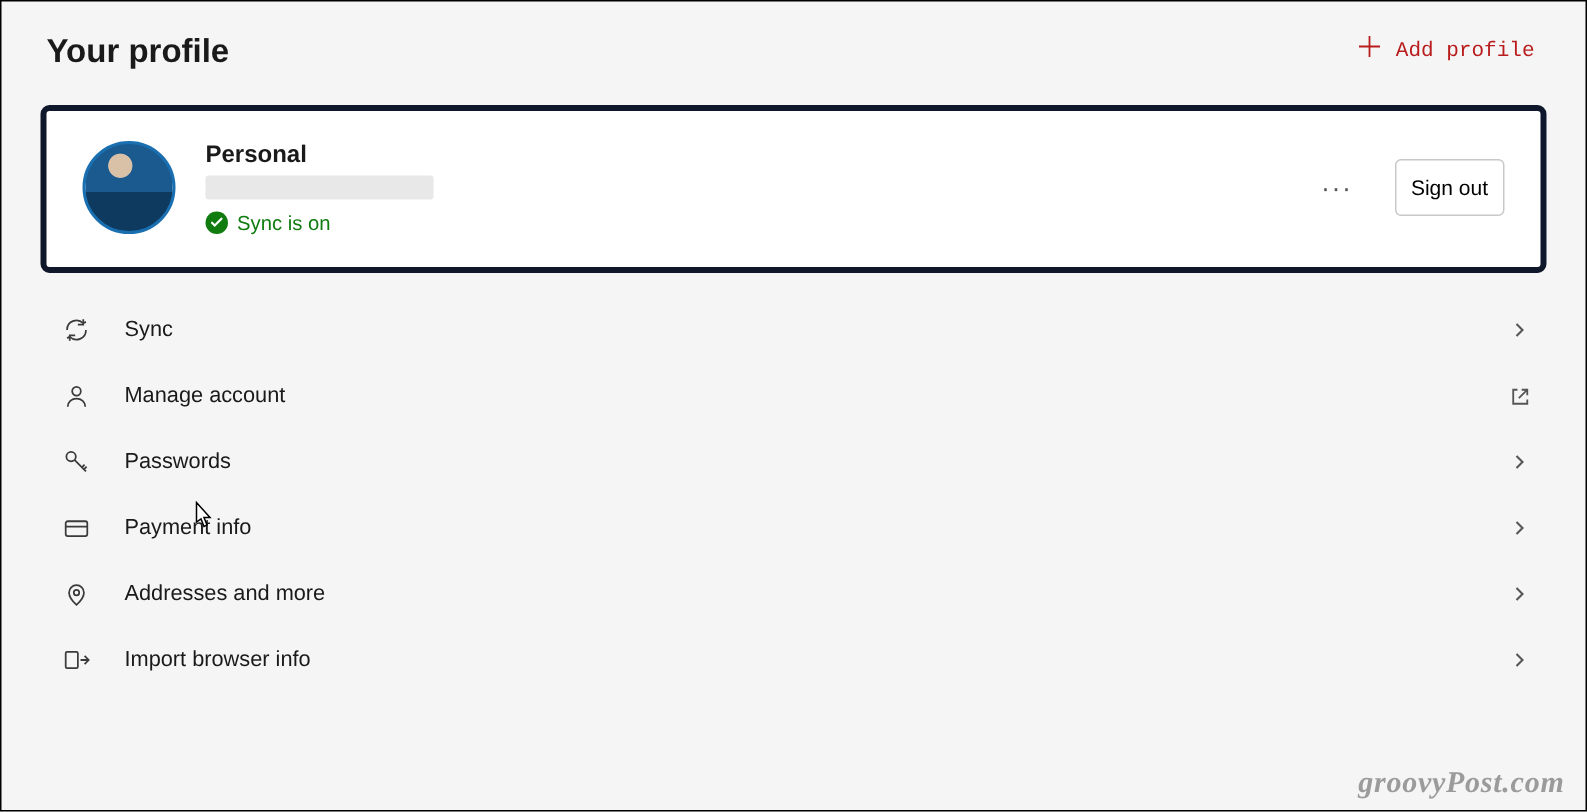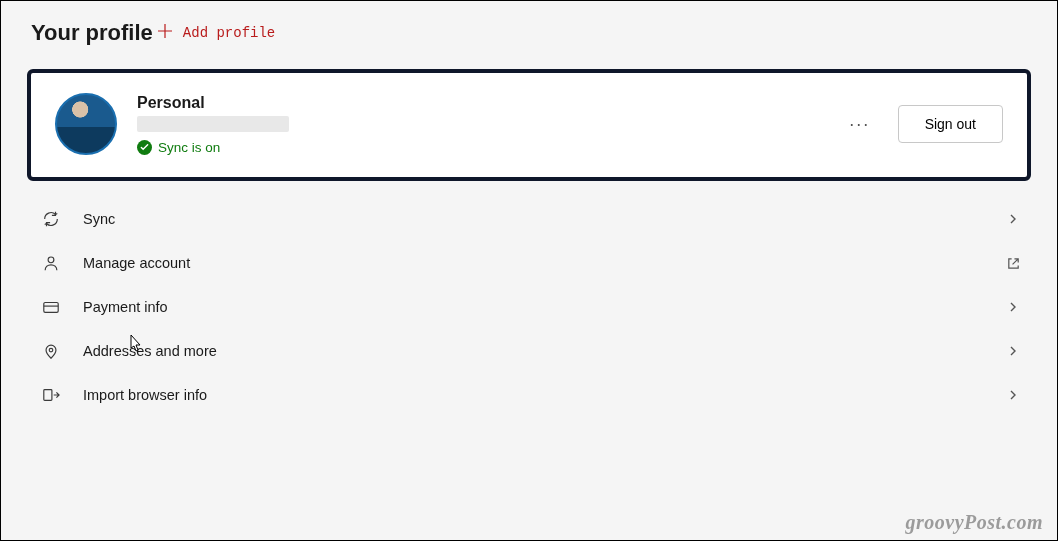--- a/index.html
+++ b/index.html
@@ -7,20 +7,21 @@
     font-family: "Segoe UI", -apple-system, sans-serif;
     background: #f5f5f5;
     width: 1058px;
     height: 541px;
     border: 1px solid #000;
     position: relative;
     overflow: hidden;
   }
   .header {
     display: flex;
+    justify-content: space-between;
     align-items: center;
     padding: 16px 30px 12px 30px;
   }
   .page-title {
     font-size: 22px;
     font-weight: 600;
     color: #1a1a1a;
   }
   .add-profile {
     display: flex;
@@ -74,21 +75,21 @@
     font-size: 18px; letter-spacing: 1px;
     padding: 6px 10px;
     cursor: pointer;
     color: #555;
     margin-right: 18px;
   }
   .signout-btn {
     background: #fff;
     border: 1px solid #c8c8c8;
     border-radius: 4px;
-    padding: 10px 26px;
+    padding: 10px 10px;
     font-size: 14px;
     cursor: pointer;
     font-family: inherit;
   }
   .menu { margin: 4px 26px 0 26px; }
   .menu-row {
     display: flex;
     align-items: center;
     padding: 12px 8px 12px 14px;
     cursor: pointer;
@@ -182,20 +183,34 @@
         </svg>
     </span>
     <span class="menu-label">Manage account</span>
     <span class="menu-action">
       <svg width="15" height="15" viewBox="0 0 16 16" fill="none" stroke="currentColor" stroke-width="1.3">
           <path d="M6 3H3v10h10v-3M9 3h4v4M13 3L7 9"></path>
         </svg>
     </span>
   </div>
 
+  <div class="menu-row">
+    <span class="menu-icon">
+      <svg width="18" height="18" viewBox="0 0 20 20" fill="none" stroke="currentColor" stroke-width="1.3">
+          <circle cx="6" cy="6" r="3.5"></circle>
+          <path d="M8.5 8.5L17 17M14 14l2-2M15.5 15.5l2-2"></path>
+        </svg>
+    </span>
+    <span class="menu-label">Passwords</span>
+    <span class="menu-action">
+      <svg width="12" height="12" viewBox="0 0 12 12" fill="none" stroke="currentColor" stroke-width="1.4">
+          <path d="M4 2l4 4-4 4"></path>
+        </svg>
+    </span>
+  </div>
 
   <div class="menu-row">
     <span class="menu-icon">
       <svg width="18" height="18" viewBox="0 0 20 20" fill="none" stroke="currentColor" stroke-width="1.3">
           <rect x="2" y="5" width="16" height="11" rx="1.5"></rect>
           <path d="M2 9h16"></path>
         </svg>
     </span>
     <span class="menu-label">Payment info</span>
     <span class="menu-action">

